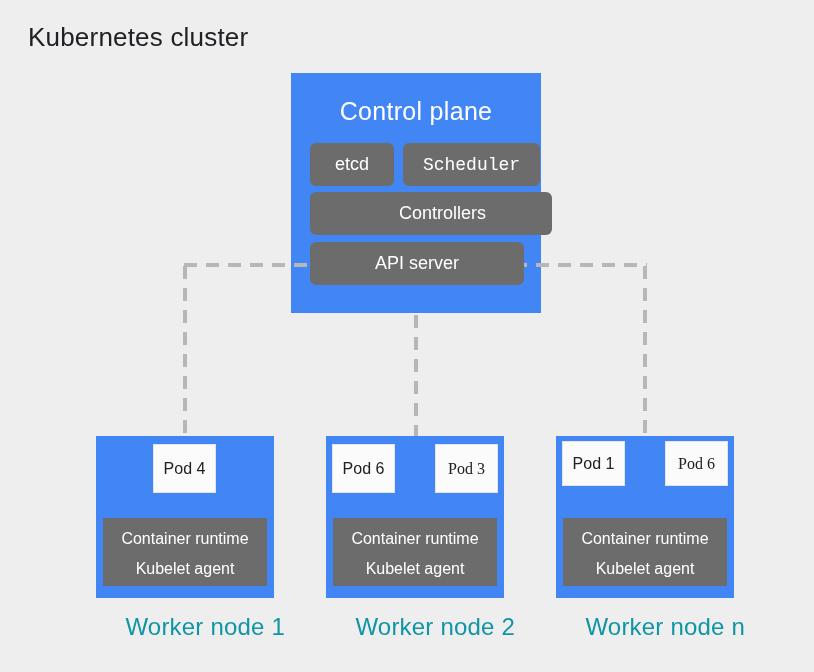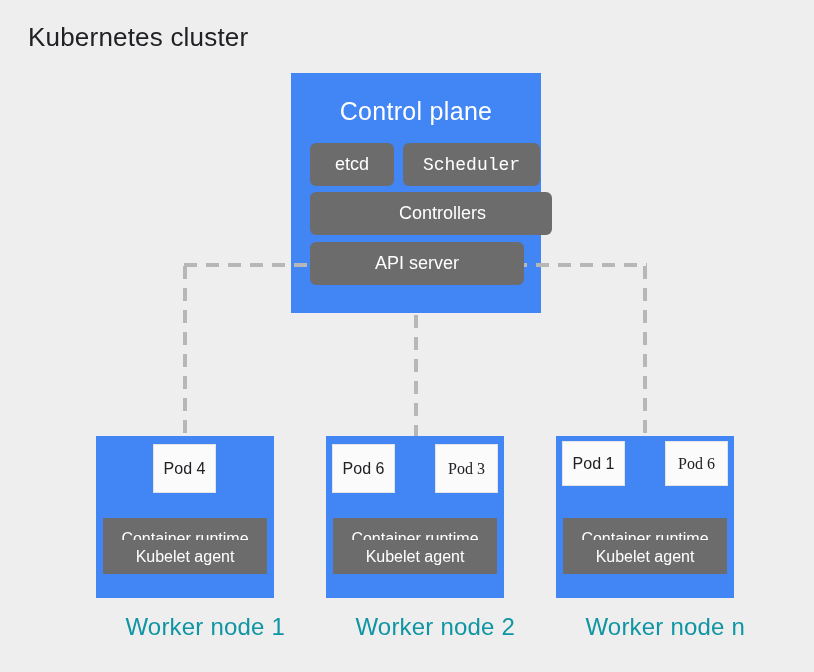--- a/index.html
+++ b/index.html
@@ -107,21 +107,21 @@
     display: flex;
     align-items: center;
     justify-content: center;
   }
   .pod-center { left: 57px; }
   .pod-left   { left: 6px; }
   .pod-right  { left: 109px; font-family: Liberation Serif, serif; }
   .pod-high   { top: 5px; height: 45px; }
   .wn-box { left: 7px; width: 164px; font-size: 16px; }
   .wn-runtime { top: 82px;  height: 41px; }
-  .wn-agent   { top: 104px; height: 34px; }
+  .wn-agent   { top: 116px; height: 34px; }
 
   .worker-label {
     position: absolute;
     top: 613px;
     width: 200px;
     text-align: right;
     font-size: 24px;
     color: var(--label-teal);
     letter-spacing: 0.2px;
   }

